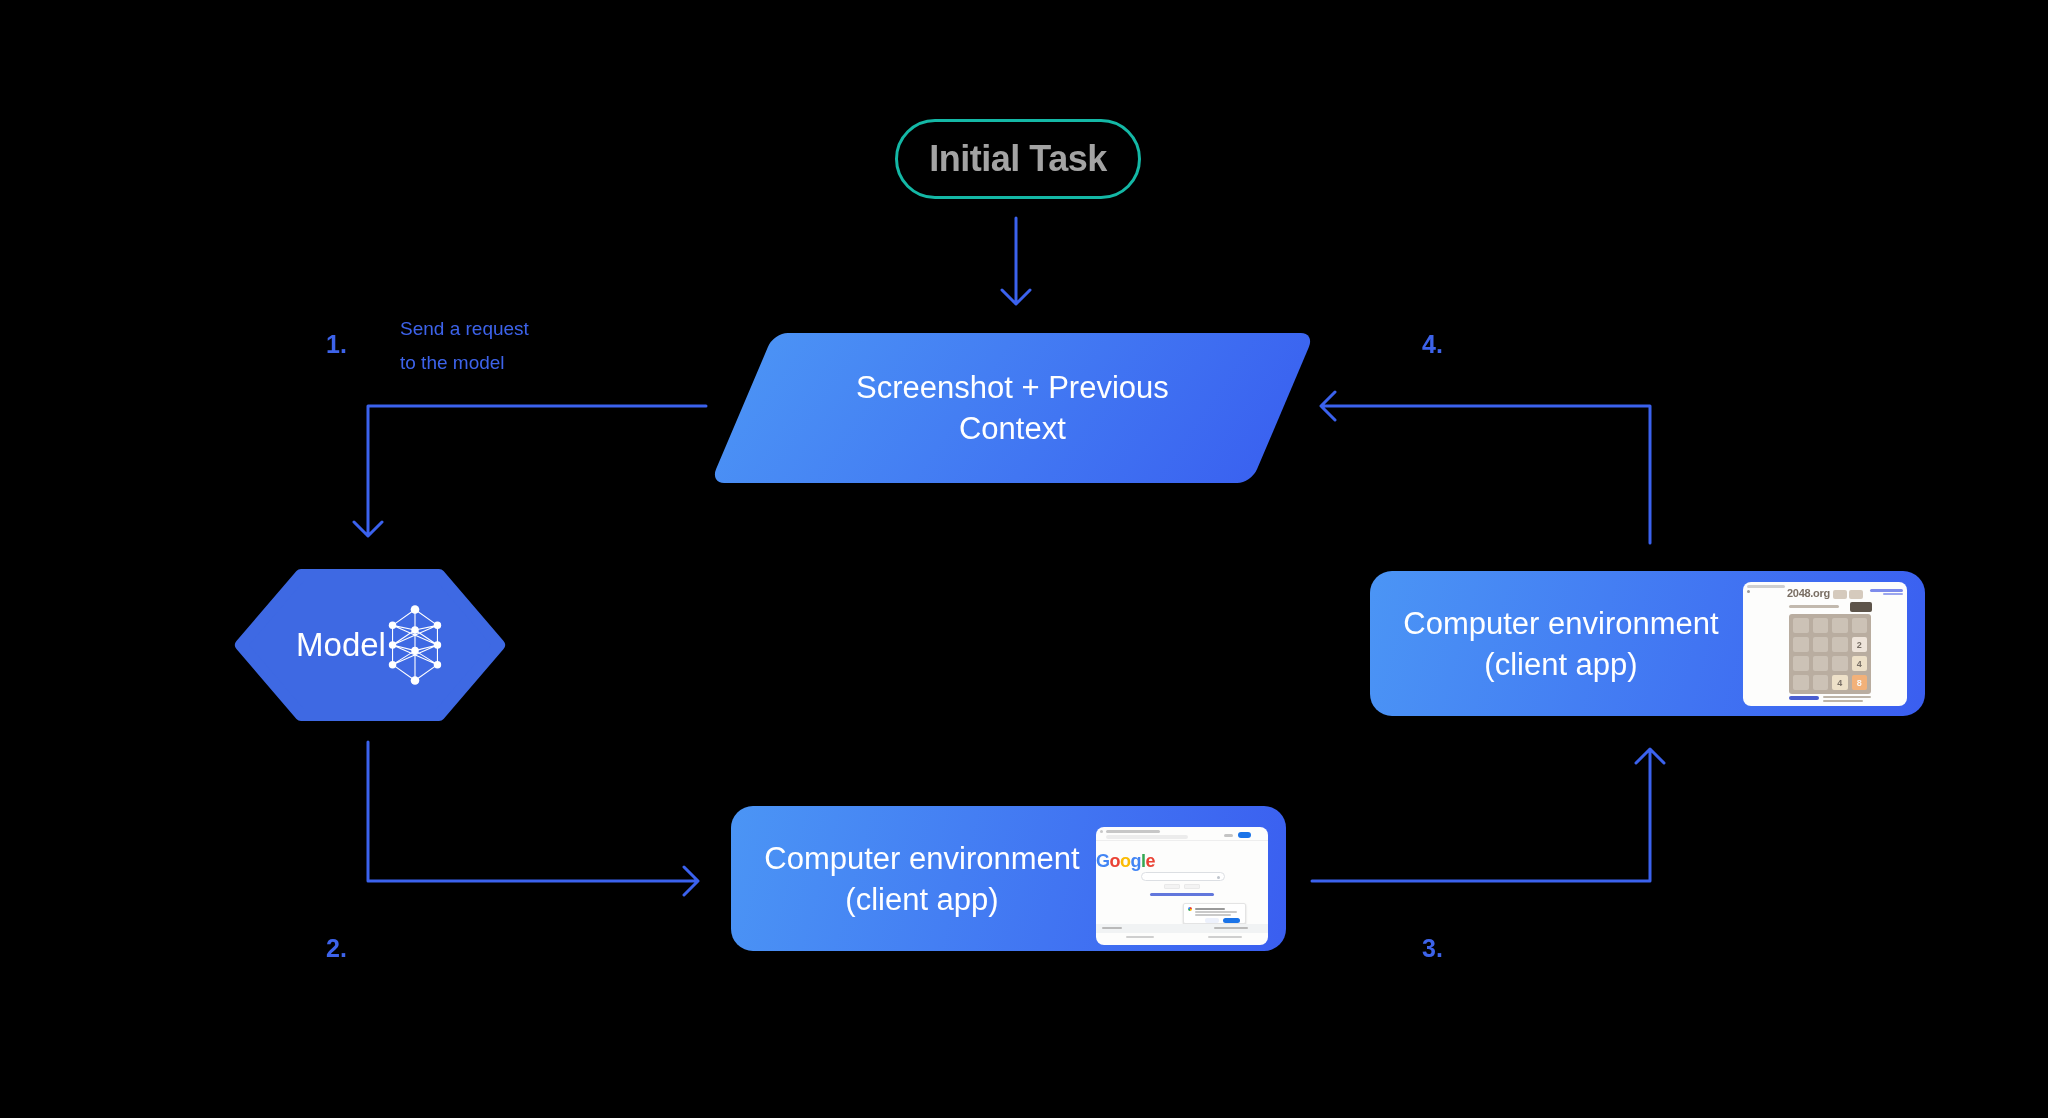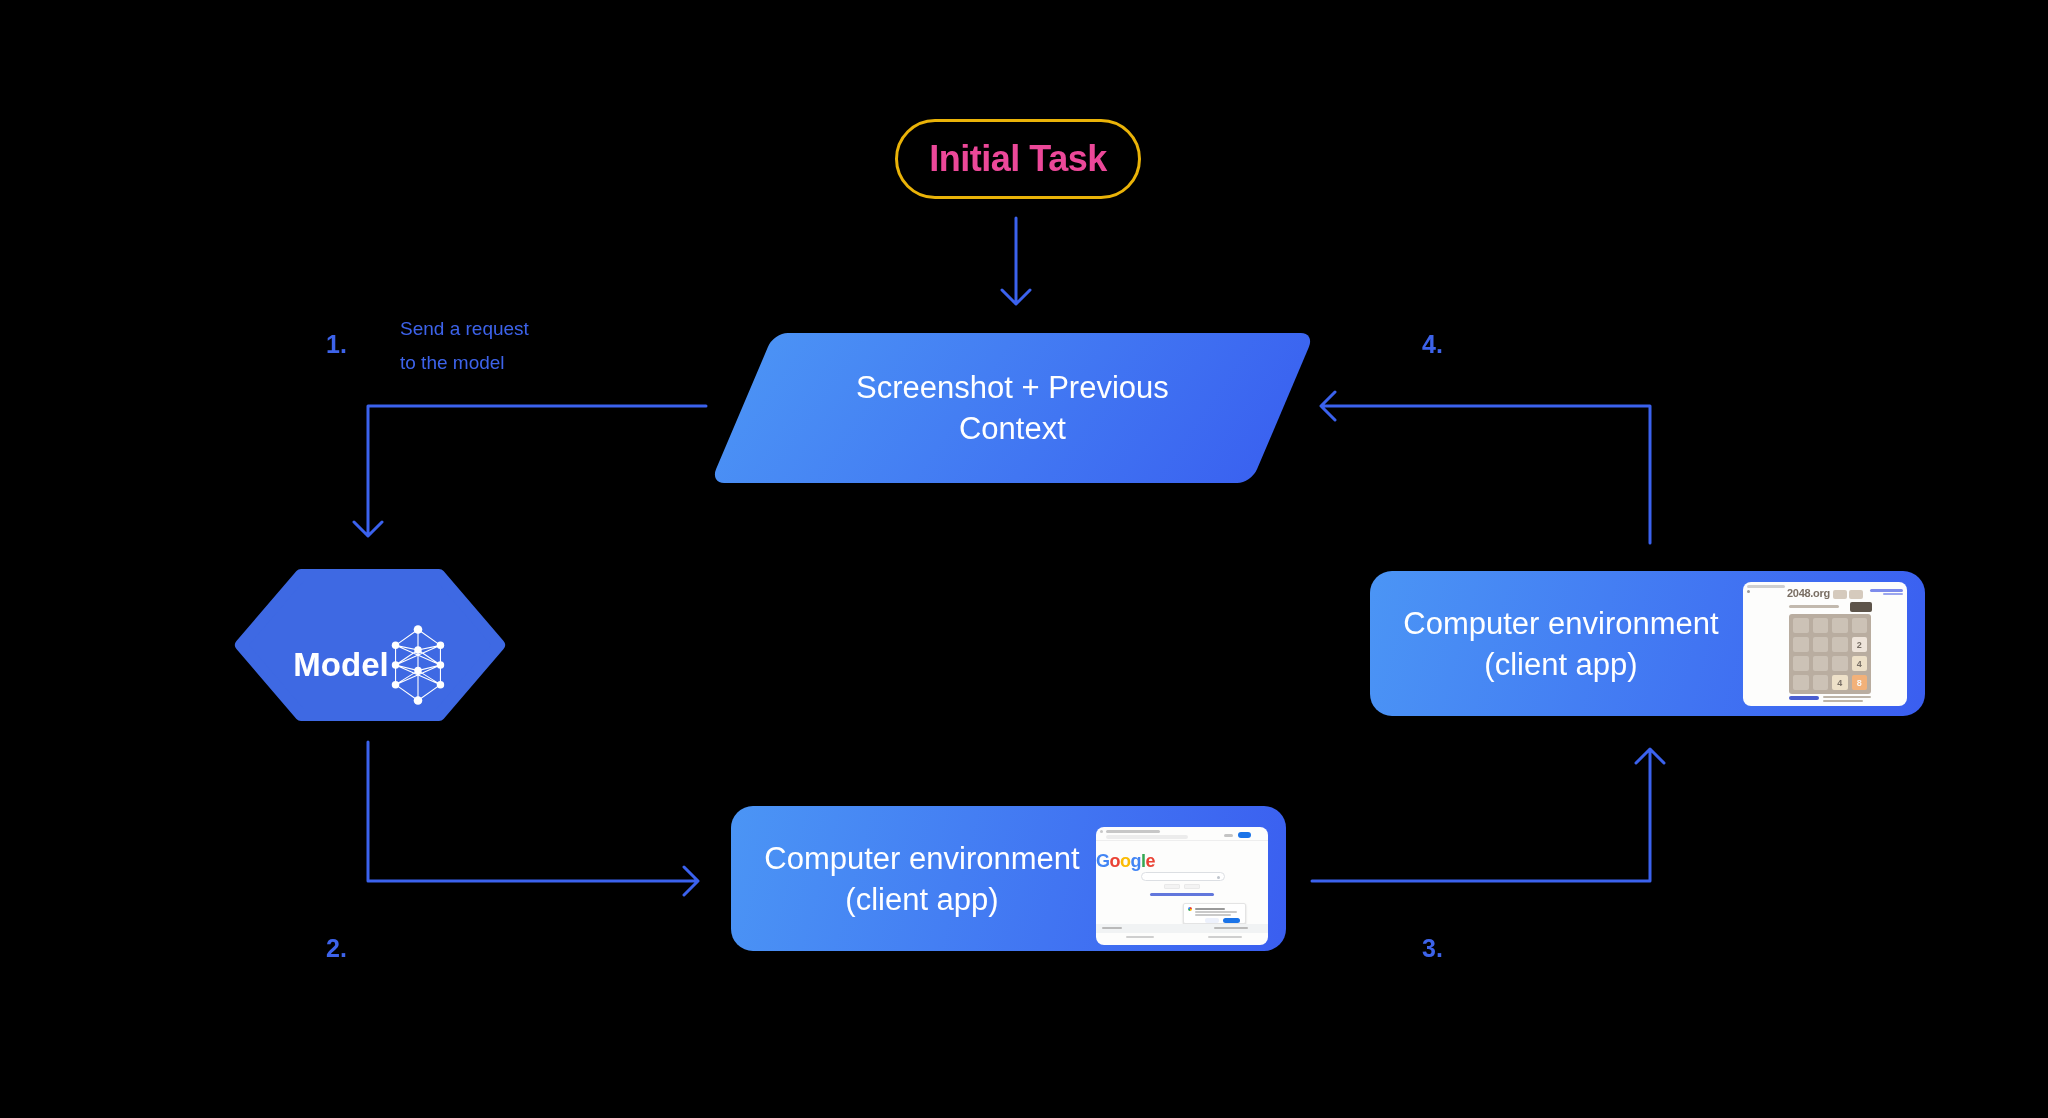--- a/index.html
+++ b/index.html
@@ -6,34 +6,34 @@
   html,body { background:#000; }
   body { font-family:"Liberation Sans", sans-serif; }
   #canvas { position:relative; width:2048px; height:1118px; background:#000000; overflow:hidden; }
 
   
   #connector-layer { position:absolute; left:0; top:0; width:2048px; height:1118px; pointer-events:none; }
   #connector-layer path { stroke:#3B62EE; stroke-width:3; fill:none; stroke-linecap:round; stroke-linejoin:round; }
 
   
   .pill { position:absolute; left:895px; top:119px; width:246px; height:80px;
-          border:3px solid #eab308; border-radius:44px; display:flex; align-items:center; justify-content:center;
-          color:#ec4899; font-size:36px; font-weight:700; letter-spacing:-0.5px; }
+          border:3px solid #14b8a6; border-radius:44px; display:flex; align-items:center; justify-content:center;
+          color:#a3a3a3; font-size:36px; font-weight:700; letter-spacing:-0.5px; }
 
   
   .parallelogram { position:absolute; left:742px; top:333px; width:541px; height:150px;
           transform:skewX(-23deg); border-radius:14px;
           background:linear-gradient(105deg,#4B92F5 0%, #3A62F0 100%);
           display:flex; align-items:center; justify-content:center; }
   .parallelogram .inner { transform:skewX(23deg); text-align:center; color:#fff; font-size:31px; line-height:41px; font-weight:400; }
 
   
   .hex-wrap { position:absolute; left:234px; top:566px; width:272px; height:158px; }
-  .hex-content { position:absolute; left:240px; top:592px; width:260px; height:146px;
-          display:flex; align-items:center; justify-content:center; color:#fff; font-size:33px; font-weight:700; }
+  .hex-content { position:absolute; left:240px; top:572px; width:260px; height:146px;
+          display:flex; align-items:center; justify-content:center; color:#fff; font-size:33px; font-weight:400; }
 
   
   .env-box { position:absolute; width:555px; height:145px; border-radius:22px;
           background:linear-gradient(105deg,#4B95F5 0%, #3A5EF0 100%); }
   .env-box.bottom { left:731px; top:806px; }
   .env-box.right  { left:1370px; top:571px; }
   .env-text { position:absolute; left:0; top:0; width:382px; height:100%;
           display:flex; flex-direction:column; align-items:center; justify-content:center;
           color:#fff; font-size:31px; line-height:41px; font-weight:400; text-align:center; }
 

